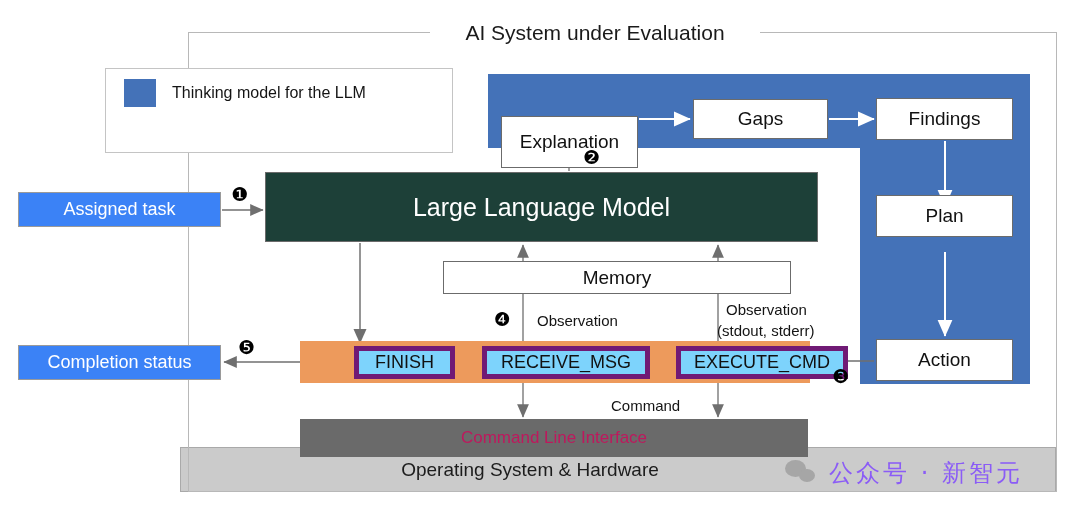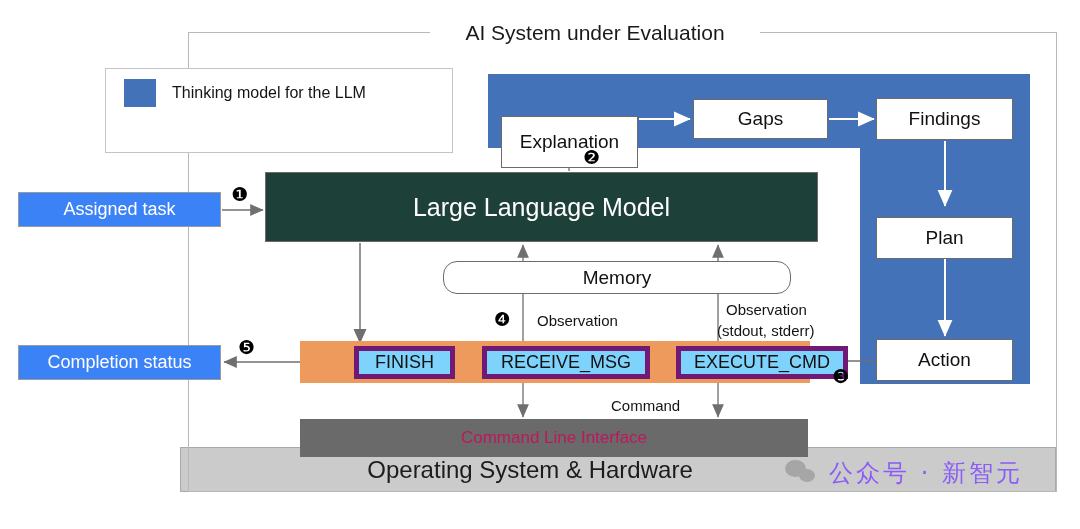--- a/index.html
+++ b/index.html
@@ -12,21 +12,21 @@
   #outer-frame{left:188px;top:32px;width:869px;height:460px;
                border:1.5px solid #b8b8b8;background:transparent;}
   #frame-title{left:430px;top:17px;width:330px;height:32px;
                text-align:center;font-size:21px;color:#1a1a1a;
                background:#ffffff;line-height:32px;white-space:nowrap;}
 
   
   #os-band{left:180px;top:447px;width:876px;height:45px;
            background:#cbcbcb;border:1px solid #a9a9a9;}
   #os-label{left:180px;top:447px;width:700px;height:45px;
-            line-height:45px;text-align:center;font-size:24px;color:#1c1c1c;}
+            line-height:45px;text-align:center;font-size:19px;color:#1c1c1c;}
 
   
   #cli-bar{left:300px;top:419px;width:508px;height:38px;background:#6a6a6a;}
   #cli-label{left:300px;top:419px;width:508px;height:38px;
              line-height:38px;text-align:center;font-size:17px;color:#be185d;}
 
   
   .blue{background:#4472b8;}
   #blue-top{left:488px;top:74px;width:542px;height:74px;}
   #blue-col{left:860px;top:74px;width:170px;height:310px;}
@@ -40,23 +40,23 @@
   #llm-label{left:265px;top:172px;width:553px;height:70px;
              line-height:70px;text-align:center;font-size:25px;color:#ffffff;}
 
   
   .node{background:#ffffff;border:1.5px solid #6b6b6b;}
   .node-lbl{display:flex;align-items:center;justify-content:center;
             font-size:19px;color:#111;width:100%;height:100%;}
   #n-explanation{left:501px;top:99px;width:137px;height:52px;margin-top:17px;}
   #n-gaps{left:693px;top:99px;width:135px;height:40px;}
   #n-findings{left:876px;top:98px;width:137px;height:42px;}
-  #n-plan{left:876px;top:217px;width:137px;height:42px;}
+  #n-plan{left:876px;top:195px;width:137px;height:42px;}
   #n-action{left:876px;top:339px;width:137px;height:42px;}
-  #n-memory{left:443px;top:261px;width:348px;height:33px;border-radius:14px;}
+  #n-memory{left:443px;top:261px;width:348px;height:33px;}
   #memory-lbl{font-size:19px;}
 
   
   .tool{background:#7dd3fc;border:5px solid #701a75;margin-left:44px;}
   #t-finish{left:310px;top:346px;width:101px;height:33px;}
   #t-receive{left:438px;top:346px;width:168px;height:33px;}
   #t-execute{left:632px;top:346px;width:172px;height:33px;}
   .tool .node-lbl{font-size:18px;}
 
   

